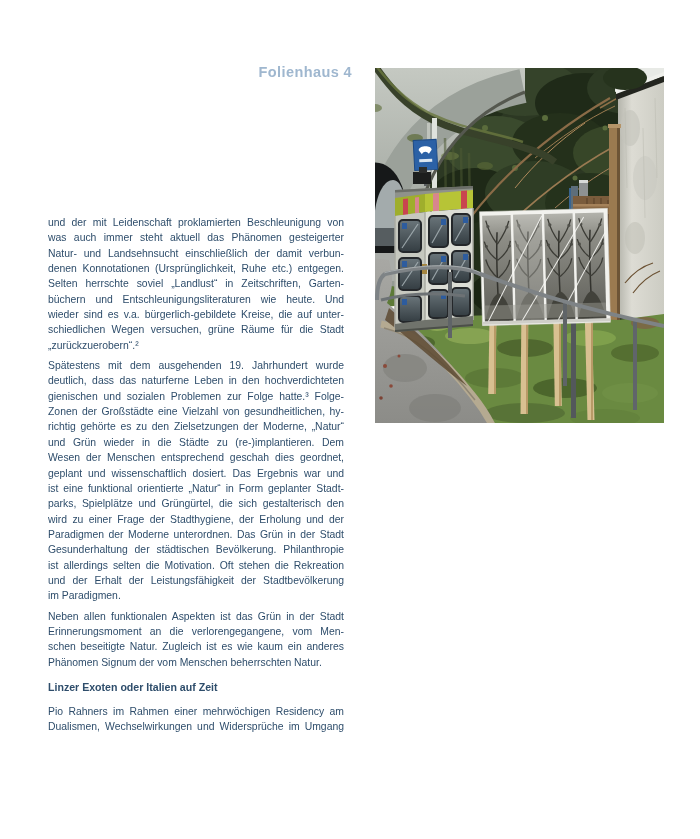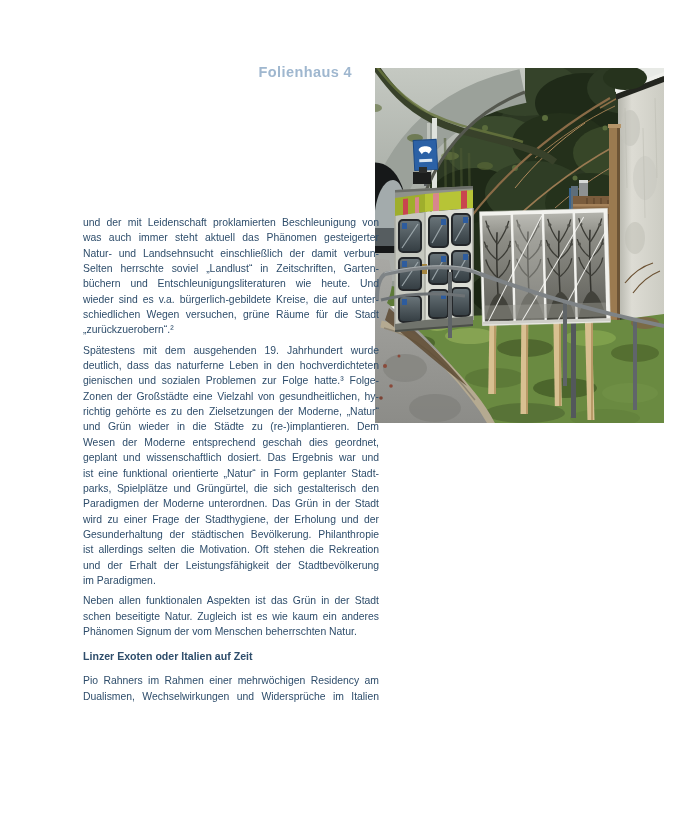--- a/index.html
+++ b/index.html
@@ -2,21 +2,21 @@
 <html><head>
 <meta charset="utf-8">
 <style>
   html,body{margin:0;padding:0;background:#ffffff;}
   .page{position:relative;width:700px;height:839px;background:#ffffff;overflow:hidden;
         font-family:Liberation Sans, sans-serif;}
   .title{position:absolute;left:0;top:64px;width:352px;margin:0;text-align:right;
          font-size:14.5px;font-weight:bold;letter-spacing:.4px;color:#9fb7cf;}
   .photo{position:absolute;left:375px;top:68px;width:289px;height:355px;margin:0;overflow:hidden;}
   .photo svg{display:block;}
-  .textcol{position:absolute;left:83px;top:215px;width:296px;color:#2e4d6b;}
+  .textcol{position:absolute;left:48px;top:215px;width:296px;color:#2e4d6b;}
   .para{margin:0 0 5px 0;}
   .tline{font-size:10.4px;line-height:15.35px;white-space:nowrap;
          text-align:justify;text-align-last:justify;}
   .para .tline:last-child{text-align-last:left;}
   .para.cont .tline:last-child{text-align-last:justify;}
   .subhead{margin:10px 0 10px 0;font-size:10.6px;line-height:14px;font-weight:bold;color:#2e4d6b;}
 </style>
 </head>
 <body>
 
@@ -277,49 +277,51 @@
         <path d="M10,204.5 C45,196.5 85,194.5 105,204.5" stroke="#a7acae" stroke-width="1"></path>
       </g>
     </svg>
   </figure>
 
   <div class="textcol">
     <div class="para">
         <div class="tline">und der mit Leidenschaft proklamierten Beschleunigung von</div>
         <div class="tline">was auch immer steht aktuell das Phänomen gesteigerter</div>
         <div class="tline">Natur- und Landsehnsucht einschließlich der damit verbun-</div>
+        <div class="tline">denen Konnotationen (Ursprünglichkeit, Ruhe etc.) entgegen.</div>
         <div class="tline">Selten herrschte soviel „Landlust“ in Zeitschriften, Garten-</div>
         <div class="tline">büchern und Entschleunigungsliteraturen wie heute. Und</div>
         <div class="tline">wieder sind es v.a. bürgerlich-gebildete Kreise, die auf unter-</div>
         <div class="tline">schiedlichen Wegen versuchen, grüne Räume für die Stadt</div>
         <div class="tline">„zurückzuerobern“.²</div>
       </div>
     <div class="para">
         <div class="tline">Spätestens mit dem ausgehenden 19. Jahrhundert wurde</div>
         <div class="tline">deutlich, dass das naturferne Leben in den hochverdichteten</div>
         <div class="tline">gienischen und sozialen Problemen zur Folge hatte.³ Folge-</div>
         <div class="tline">Zonen der Großstädte eine Vielzahl von gesundheitlichen, hy-</div>
         <div class="tline">richtig gehörte es zu den Zielsetzungen der Moderne, „Natur“</div>
         <div class="tline">und Grün wieder in die Städte zu (re-)implantieren. Dem</div>
-        <div class="tline">Wesen der Moderne entsprechend geschah dies geordnet,</div>
+        <div class="tline">Wesen der Menschen entsprechend geschah dies geordnet,</div>
         <div class="tline">geplant und wissenschaftlich dosiert. Das Ergebnis war und</div>
         <div class="tline">ist eine funktional orientierte „Natur“ in Form geplanter Stadt-</div>
         <div class="tline">parks, Spielplätze und Grüngürtel, die sich gestalterisch den</div>
+        <div class="tline">wird zu einer Frage der Stadthygiene, der Erholung und der</div>
         <div class="tline">Paradigmen der Moderne unterordnen. Das Grün in der Stadt</div>
-        <div class="tline">wird zu einer Frage der Stadthygiene, der Erholung und der</div>
         <div class="tline">Gesunderhaltung der städtischen Bevölkerung. Philanthropie</div>
         <div class="tline">ist allerdings selten die Motivation. Oft stehen die Rekreation</div>
         <div class="tline">und der Erhalt der Leistungsfähigkeit der Stadtbevölkerung</div>
         <div class="tline">im Paradigmen.</div>
       </div>
     <div class="para">
         <div class="tline">Neben allen funktionalen Aspekten ist das Grün in der Stadt</div>
+        <div class="tline">Erinnerungsmoment an die verlorengegangene, vom Men-</div>
         <div class="tline">schen beseitigte Natur. Zugleich ist es wie kaum ein anderes</div>
         <div class="tline">Phänomen Signum der vom Menschen beherrschten Natur.</div>
       </div>
     <h2 class="subhead">Linzer Exoten oder Italien auf Zeit</h2>
     <div class="para cont">
         <div class="tline">Pio Rahners im Rahmen einer mehrwöchigen Residency am</div>
-        <div class="tline">Dualismen, Wechselwirkungen und Widersprüche im Italien</div>
+        <div class="tline">Dualismen, Wechselwirkungen und Widersprüche im Umgang</div>
       </div>
   </div>
 
 </div>
 
 </body></html>

